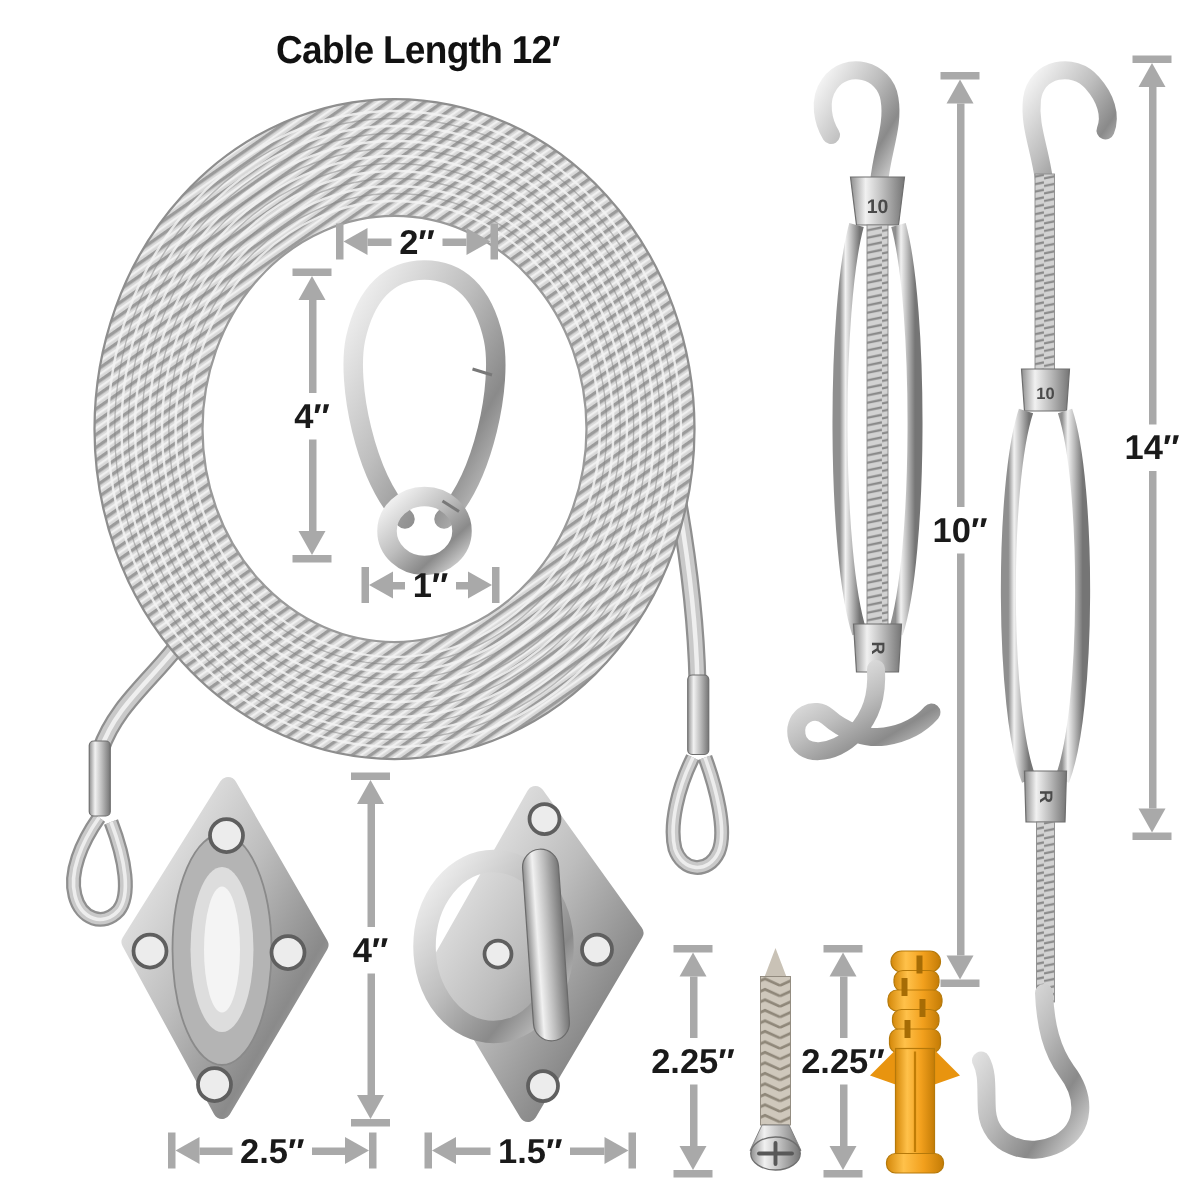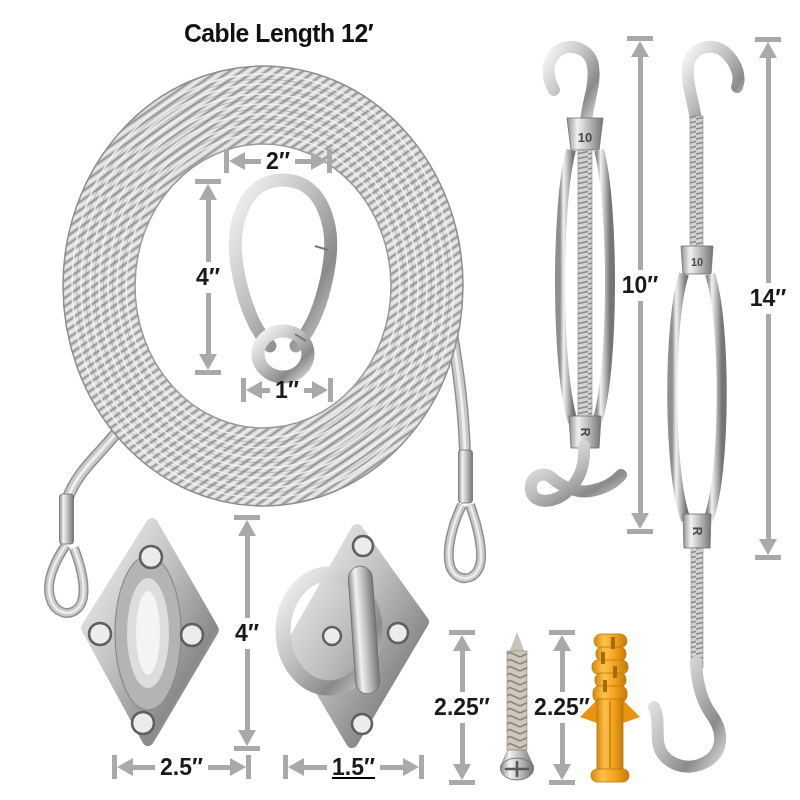--- a/index.html
+++ b/index.html
@@ -223,21 +223,21 @@
   <div class="dim h" style="left:241px;top:375px;width:92px;height:30px;">
     <span class="end"></span>
       <span class="ah a-left"></span>
       <span class="shaft"></span>
     <span class="lbl">1″</span>
     <span class="shaft"></span>
       <span class="ah a-right"></span>
       <span class="end"></span>
   </div>
 
-  <div class="dim v" style="left:616px;top:36px;width:48px;height:498px;">
+  <div class="dim v" style="left:616px;top:48px;width:48px;height:610px;">
     <span class="end"></span>
       <span class="ah a-up"></span>
       <span class="shaft"></span>
     <span class="lbl">10″</span>
     <span class="shaft"></span>
       <span class="ah a-down"></span>
       <span class="end"></span>
   </div>
 
   <div class="dim v" style="left:744px;top:37px;width:48px;height:523px;">
@@ -263,21 +263,21 @@
   <div class="dim h" style="left:76px;top:752px;width:139px;height:30px;padding-left:36px;">
     <span class="end"></span>
       <span class="ah a-left"></span>
       <span class="shaft"></span>
     <span class="lbl">2.5″</span>
     <span class="shaft"></span>
       <span class="ah a-right"></span>
       <span class="end"></span>
   </div>
 
-  <div class="dim h" style="left:283px;top:752px;width:141px;height:30px;text-decoration:underline;">
+  <div class="dim h" style="left:283px;top:752px;width:141px;height:30px;">
     <span class="end"></span>
       <span class="ah a-left"></span>
       <span class="shaft"></span>
     <span class="lbl">1.5″</span>
     <span class="shaft"></span>
       <span class="ah a-right"></span>
       <span class="end"></span>
   </div>
 
   <div class="dim v" style="left:430px;top:630px;width:64px;height:155px;">

